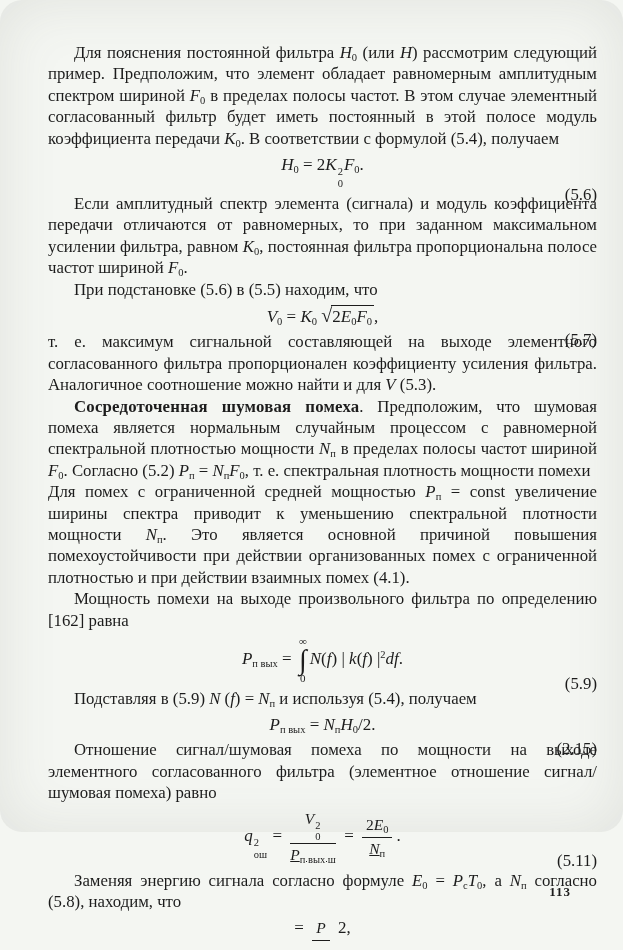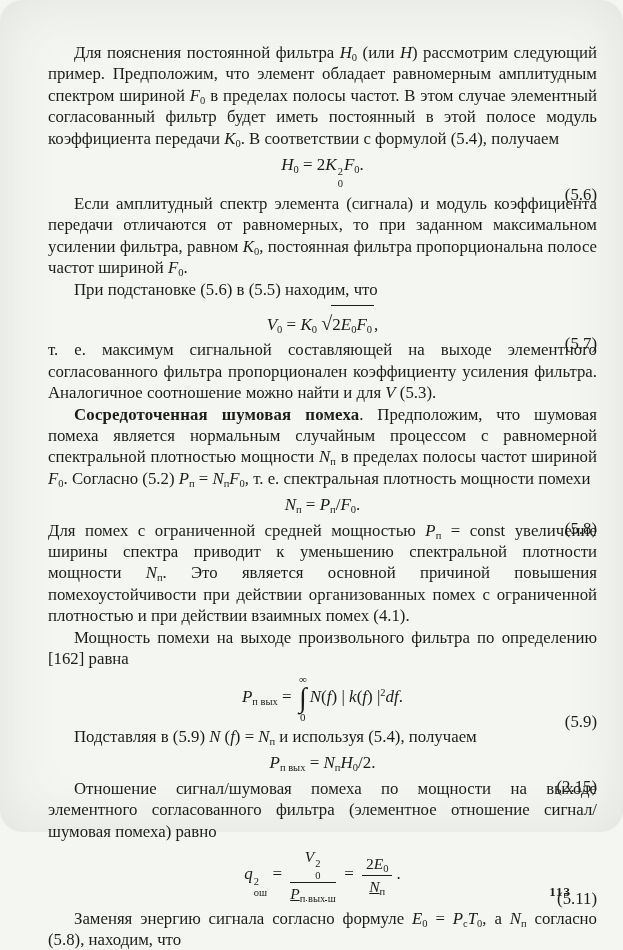--- a/index.html
+++ b/index.html
@@ -35,21 +35,21 @@
       margin-left:1px;margin-right:1px;text-align:left;}
   .ss span{display:block;}
   
   .frac{display:inline-flex;flex-direction:column;vertical-align:middle;
         text-align:center;margin:0 4px;line-height:1.3;font-size:15.5px;}
   .frac .fn{border-bottom:1px solid #1c1c1c;padding:0 4px 1px;}
   .frac .fd{padding-top:1px;text-decoration:underline;}
   
   .root{white-space:nowrap;font-style:normal;}
   .root .rsign{font-size:20px;line-height:1;margin-right:-1px;}
-  .root .rbar{display:inline-block;border-top:1.2px solid #1c1c1c;padding:8px 2px 0 1px;}
+  .root .rbar{display:inline-block;border-top:1.2px solid #1c1c1c;padding:0 2px 0 1px;}
   
   .int{display:inline-flex;flex-direction:column;align-items:center;
        line-height:.95;vertical-align:middle;margin:0 3px;font-style:normal;}
   .int .ilt,.int .ilb{font-size:11px;}
   .int .isg{font-size:28px;}
   .page-number{
     position:absolute;right:52px;top:884px;
     font-weight:bold;font-size:13px;letter-spacing:1px;
   }
 </style>
@@ -67,24 +67,20 @@
         <span class="eqnum">(5.6)</span>
       </div>
       <div class="p">Если амплитудный спектр элемента (сигнала) и модуль коэффициента передачи отличаются от равномерных, то при заданном максимальном усилении фильтра, равном <i>K</i><sub>0</sub>, постоянная фильтра пропорциональна полосе частот шириной <i>F</i><sub>0</sub>.</div>
       <div class="p">При подстановке (5.6) в (5.5) находим, что</div>
       <div class="eq">
         <span class="formula"><i>V</i><sub>0</sub> = <i>K</i><sub>0</sub> <span class="root"><span class="rsign">√</span><span class="rbar">2<i>E</i><sub>0</sub><i>F</i><sub>0</sub></span></span>,</span>
         <span class="eqnum">(5.7)</span>
       </div>
       <div class="p noindent">т. е. максимум сигнальной составляющей на выходе элементного согласованного фильтра пропорционален коэффициенту усиления фильтра. Аналогичное соотношение можно найти и для <i>V</i> (5.3).</div>
       <div class="p"><b>Сосредоточенная шумовая помеха</b>. Предположим, что шумовая помеха является нормальным случайным процессом с равномерной спектральной плотностью мощности <i>N</i><sub>п</sub> в пределах полосы частот шириной <i>F</i><sub>0</sub>. Согласно (5.2) <i>P</i><sub>п</sub> = <i>N</i><sub>п</sub><i>F</i><sub>0</sub>, т. е. спектральная плотность мощности помехи</div>
-      <div class="eq">
-        <span class="formula"><i>N</i><sub>п</sub> = <i>P</i><sub>п</sub>/<i>F</i><sub>0</sub>.</span>
-        <span class="eqnum">(5.8)</span>
-      </div>
       <div class="p noindent">Для помех с ограниченной средней мощностью <i>P</i><sub>п</sub> = const увеличение ширины спектра приводит к уменьшению спектральной плотности мощности <i>N</i><sub>п</sub>. Это является основной причиной повышения помехоустойчивости при действии организованных помех с ограниченной плотностью и при действии взаимных помех (4.1).</div>
       <div class="p">Мощность помехи на выходе произвольного фильтра по определению [162] равна</div>
       <div class="eq">
         <span class="formula"><i>P</i><sub>п вых</sub> = <span class="int">
             <span class="ilt">∞</span>
             <span class="isg">∫</span>
             <span class="ilb">0</span>
           </span><i>N</i>(<i>f</i>) | <i>k</i>(<i>f</i>) |<sup>2</sup><i>df</i>.</span>
         <span class="eqnum">(5.9)</span>
       </div>

